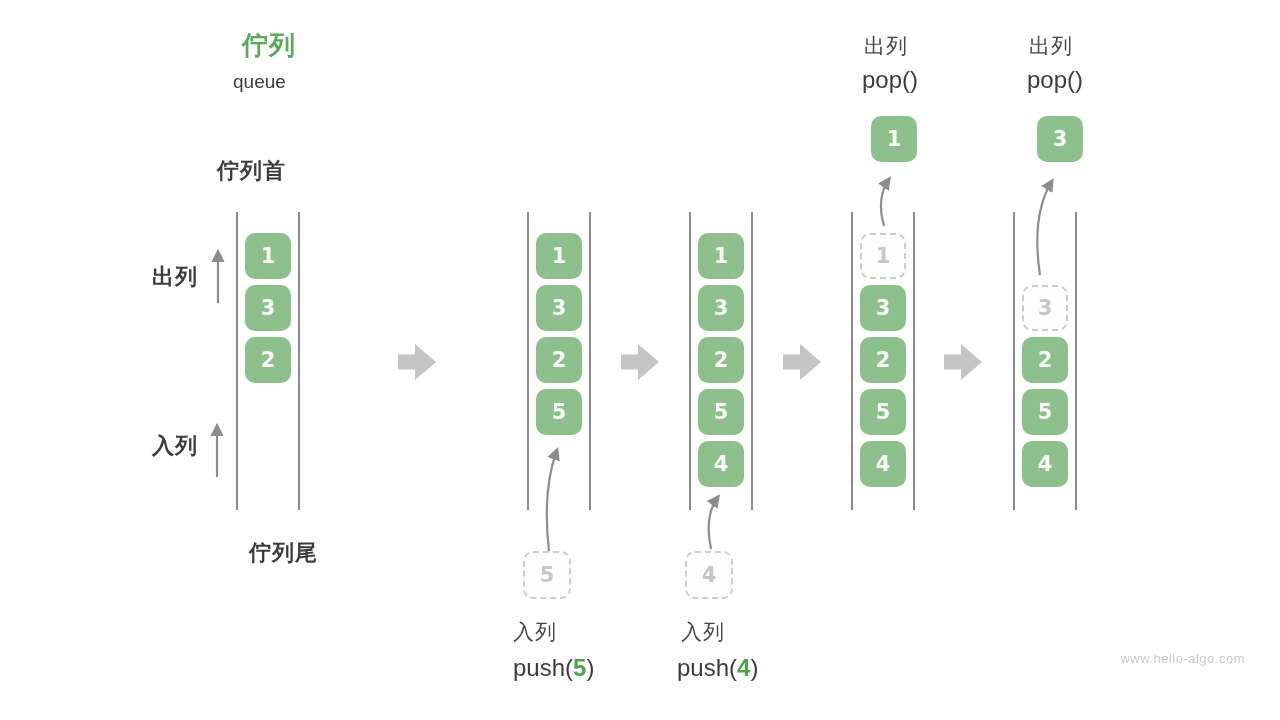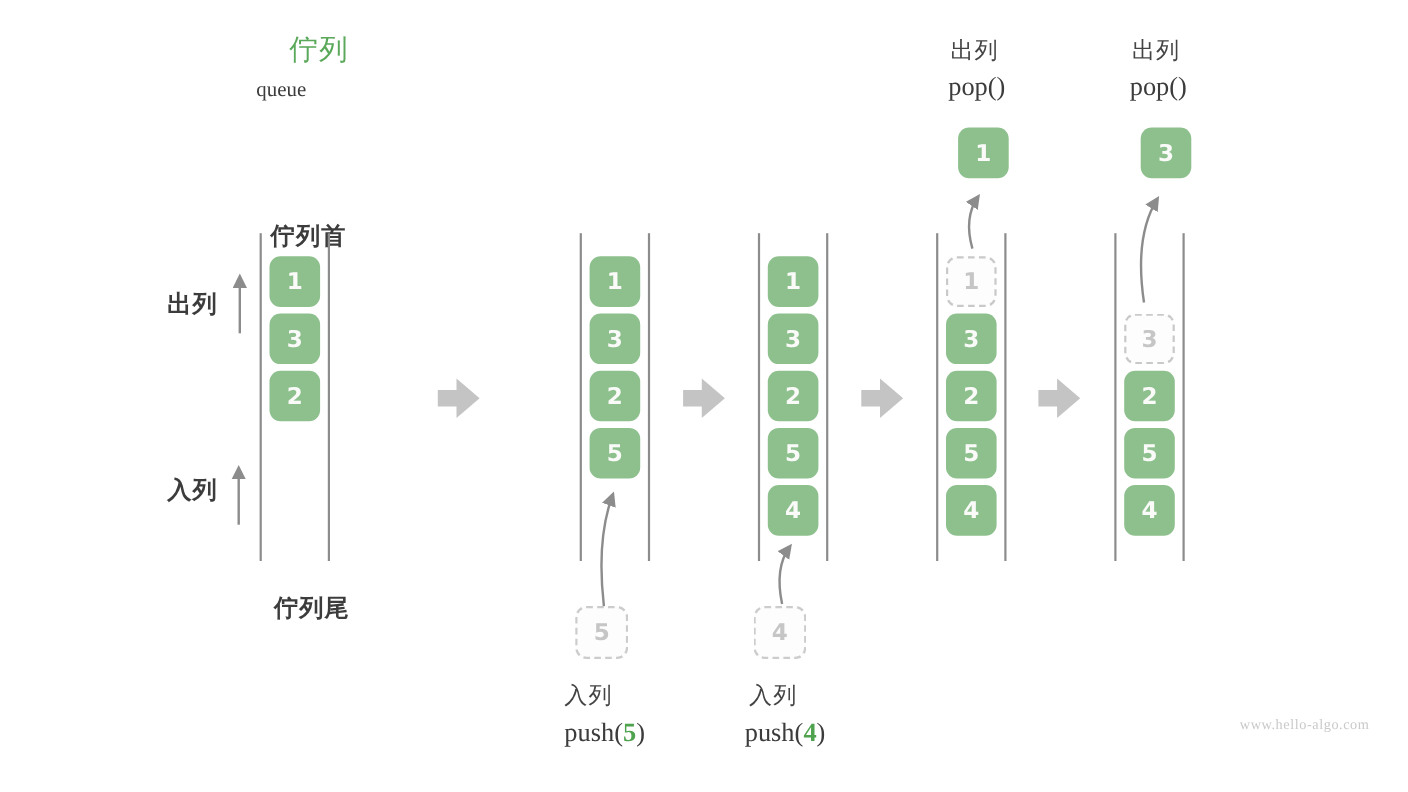--- a/index.html
+++ b/index.html
@@ -11,27 +11,27 @@
     --block-gray:#C4C4C4;
     --text-dark:#404040;
     --watermark-gray:#C9C9C9;
   }
   html,body{margin:0;padding:0;}
   body{
     width:1280px;height:720px;position:relative;background:#ffffff;overflow:hidden;
     font-family:"Liberation Sans","DejaVu Sans",sans-serif;color:var(--text-dark);
   }
   .abs{position:absolute;}
-  .mono{font-family:Liberation Serif, serif;}
+  .mono{font-family:Liberation Sans, sans-serif;}
 
-  .title-zh{left:242px;top:28px;font-size:26px;font-weight:400;color:var(--title-green);letter-spacing:1px;margin-left:21px;}
+  .title-zh{left:242px;top:28px;font-size:26px;font-weight:700;color:var(--title-green);letter-spacing:1px;}
   .title-en{left:233px;top:71px;font-size:19px;color:#3C3C3C;}
 
   .side-label{font-size:22px;font-weight:700;color:#3C3C3C;letter-spacing:1px;}
-  .front-label{left:246px;top:156px;margin-top:44px;}
+  .front-label{left:217px;top:156px;}
   .rear-label{left:229px;top:538px;margin-left:20px;}
   .dequeue-label{left:152px;top:262px;}
   .enqueue-label{left:152px;top:431px;}
 
   .queue-col{width:64px;height:298px;top:212px;}
   .queue-col .rail{position:absolute;top:0;width:2px;height:100%;background:var(--line-gray);}
   .queue-col .rail.left{left:0;}
   .queue-col .rail.right{right:0;}
   .cell{
     position:absolute;left:9px;width:46px;height:46px;box-sizing:border-box;

